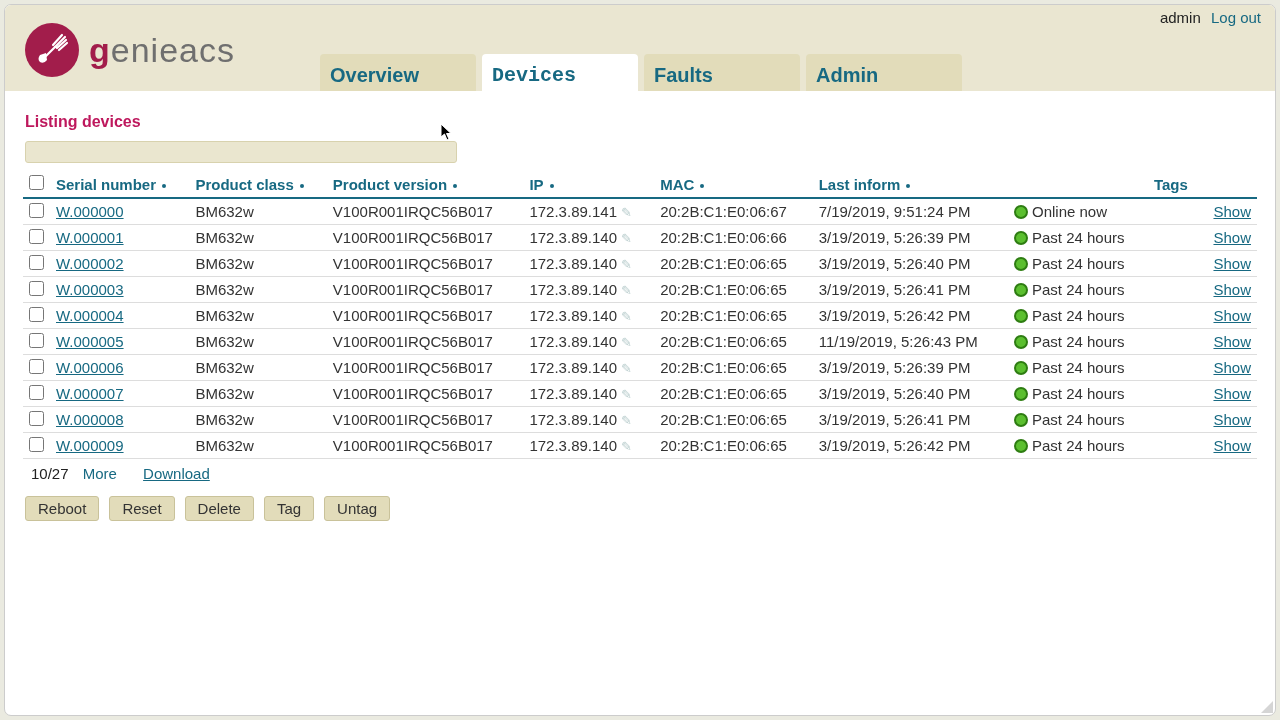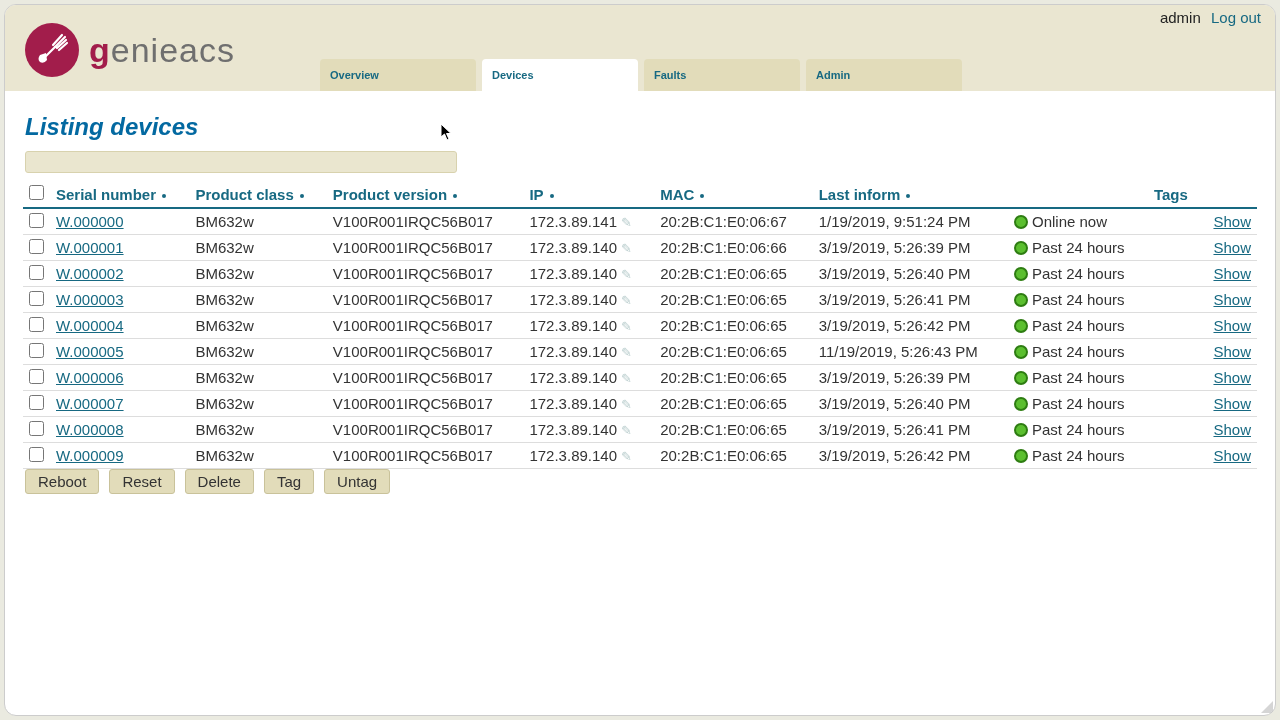--- a/index.html
+++ b/index.html
@@ -1,31 +1,31 @@
 <!DOCTYPE html>
 <html><head>
 <meta charset="utf-8">
 <style>
   * { box-sizing: border-box; margin: 0; padding: 0; }
   html, body { width: 1280px; height: 720px; font-family: "Segoe UI", "Helvetica Neue", Arial, sans-serif; font-size: 15px; color: #222; }
   body { background: #eaeae0; padding: 4px; }
-  .window { background: #fff; width: 100%; height: 100%; border: 1px solid #ccc; border-radius: 12px; position: relative; overflow: hidden; }
+  .window { background: #fff; width: 100%; height: 100%; border: 1px solid #ccc; border-radius: 7px; position: relative; overflow: hidden; }
   .topbar { background: #eae6d1; height: 86px; position: relative; }
   .userbar { position: absolute; top: 4px; right: 14px; font-size: 15px; color: #222; }
   .userbar a { color: #176982; text-decoration: none; margin-left: 6px; }
   .logo { position: absolute; left: 20px; top: 18px; display: flex; align-items: center; gap: 10px; }
   .logo-badge { width: 54px; height: 54px; border-radius: 50%; background: #a21d4b; position: relative; }
   .logo-badge svg { position: absolute; left: 10px; top: 10px; }
   .logo-text { font-size: 34px; font-weight: 500; color: #6f6f6f; letter-spacing: 1px; }
   .logo-text .g { color: #a21d4b; font-weight: 600; }
   .tabs { position: absolute; left: 315px; bottom: 0; display: flex; gap: 6px; }
-  .tab { padding: 10px 26px 10px 10px; min-width: 156px; background: #e2dcba; color: #176982; font-weight: 600; border-top-left-radius: 4px; border-top-right-radius: 4px; cursor: pointer; font-size: 11px; }
-  .tab.active { background: #fff; color: #176982; }
+  .tab { padding: 10px 26px 4px 10px; min-width: 156px; background: #e2dcba; color: #176982; font-weight: 600; border-top-left-radius: 4px; border-top-right-radius: 4px; cursor: pointer; font-size: 20px; }
+  .tab.active { background: #fff; color: #176982; font-family: Liberation Mono, monospace; }
   .content { padding: 14px 18px; background: #fff; }
-  h1 { color: #0369a1; font-size: 24px; font-weight: 600; margin: 8px 0 10px 2px; font-style: italic; }
+  h1 { color: #be185d; font-size: 16px; font-weight: 600; margin: 8px 0 10px 2px; }
   .filter-label { font-weight: 700; font-size: 15px; margin-left: 2px; }
   .filter-input { display: block; width: 432px; height: 22px; background: #eae6cf; border: 1px solid #d8d2ae; border-radius: 3px; margin: 4px 0 8px 2px; padding: 2px 6px; }
   table { border-collapse: collapse; width: 100%; margin-top: 2px; }
   th { text-align: left; color: #176982; font-weight: 700; font-size: 15px; padding: 4px 6px 4px 6px; white-space: nowrap; }
   thead tr { border-bottom: 2px solid #176982; }
   tbody tr { border-bottom: 1px solid #ddd; margin-top: 44px; }
   td { padding: 3.5px 6px; font-size: 15px; white-space: nowrap; color: #333; }
   td a.serial { color: #176982; text-decoration: underline; }
   td a.show { color: #176982; text-decoration: underline; }
   .chk { width: 26px; }
@@ -91,21 +91,21 @@
         </tr>
       </thead>
       <tbody id="rows">
           <tr>
             <td class="chk"><input type="checkbox" style=""></td>
             <td><a href="#" class="serial">W.000000</a></td>
             <td>BM632w</td>
             <td>V100R001IRQC56B017</td>
             <td><span>172.3.89.141</span><span class="ping-icon">✎</span></td>
             <td>20:2B:C1:E0:06:67</td>
-            <td>1/19/2019, 9:51:24 PM</td>
+            <td>7/19/2019, 9:51:24 PM</td>
             <td><span class="status-dot"></span><span>Online now</span></td>
             <td></td>
             <td style="text-align:right"><a href="#" class="show">Show</a></td>
           </tr>
           <tr>
             <td class="chk"><input type="checkbox" style=""></td>
             <td><a href="#" class="serial">W.000001</a></td>
             <td>BM632w</td>
             <td>V100R001IRQC56B017</td>
             <td><span>172.3.89.140</span><span class="ping-icon">✎</span></td>
@@ -207,20 +207,25 @@
             <td><span>172.3.89.140</span><span class="ping-icon">✎</span></td>
             <td>20:2B:C1:E0:06:65</td>
             <td>3/19/2019, 5:26:42 PM</td>
             <td><span class="status-dot"></span><span>Past 24 hours</span></td>
             <td></td>
             <td style="text-align:right"><a href="#" class="show">Show</a></td>
           </tr>
         </tbody>
     </table>
 
+    <div class="footerline">
+      <span>10/27</span>
+      <a href="#" class="more">More</a>
+      <a href="#">Download</a>
+    </div>
 
     <div class="actions">
       <button class="btn">Reboot</button>
       <button class="btn">Reset</button>
       <button class="btn">Delete</button>
       <button class="btn">Tag</button>
       <button class="btn">Untag</button>
     </div>
   </div>
 

